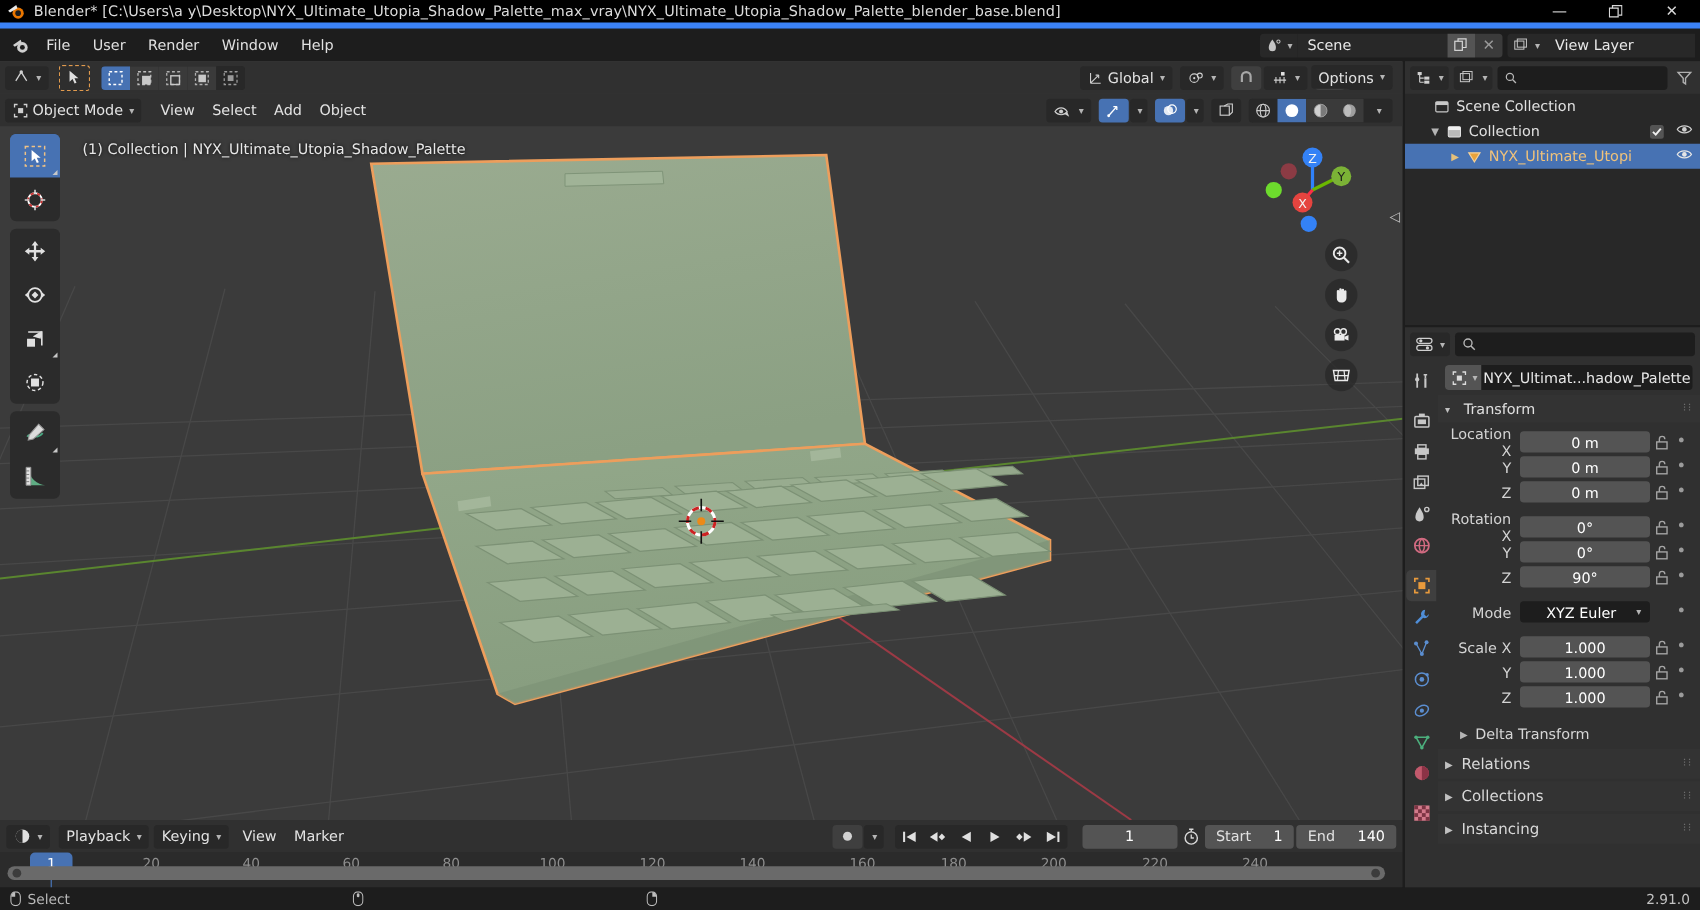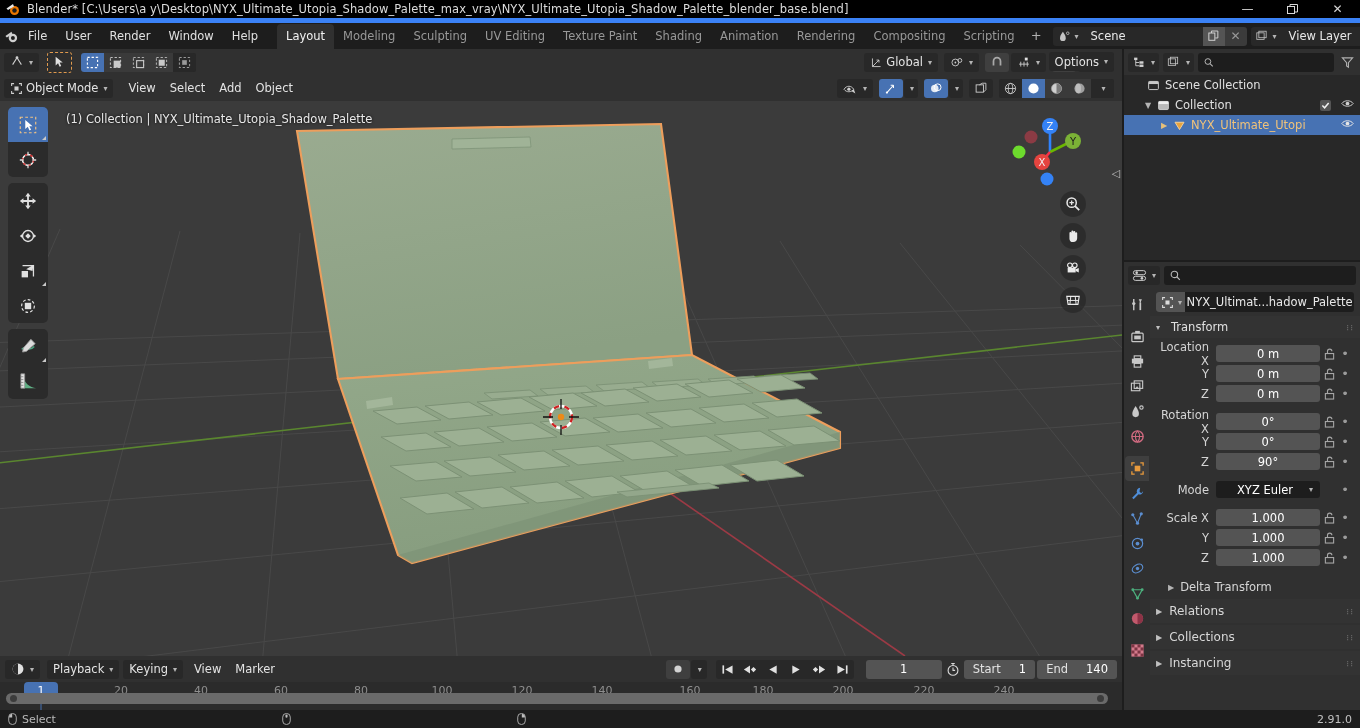--- a/index.html
+++ b/index.html
@@ -335,33 +335,20 @@
         <circle cx="19" cy="19" r="4.2" fill="#1d1d1d"></circle>
         <path d="M3 15 L16 6 L18 11 L6 18 Z" fill="#d0d0d0"></path>
       </svg>
     </div>
     <div class="menu-item">File</div>
     <div class="menu-item">User</div>
     <div class="menu-item">Render</div>
     <div class="menu-item">Window</div>
     <div class="menu-item">Help</div>
 
-    <div class="ws-tabs">
-      <div class="ws-tab active">Layout</div>
-      <div class="ws-tab">Modeling</div>
-      <div class="ws-tab">Sculpting</div>
-      <div class="ws-tab">UV Editing</div>
-      <div class="ws-tab">Texture Paint</div>
-      <div class="ws-tab">Shading</div>
-      <div class="ws-tab">Animation</div>
-      <div class="ws-tab">Rendering</div>
-      <div class="ws-tab">Compositing</div>
-      <div class="ws-tab">Scripting</div>
-      <div class="ws-tab plus">+</div>
-    </div>
 
     <div class="tb-right">
       <div class="id-block">
         <div class="id-icon-btn">
           <svg width="13" height="13" viewBox="0 0 16 16">
             <path d="M6 2 C3 6 2.5 8 2.5 10 a3.5 3.5 0 0 0 7 0 C9.5 8 9 6 6 2z" fill="#c4c4c4"></path>
             <circle cx="12" cy="4" r="1.6" fill="none" stroke="#c4c4c4" stroke-width="1"></circle>
           </svg>
           <span class="chev">▾</span>
         </div>

